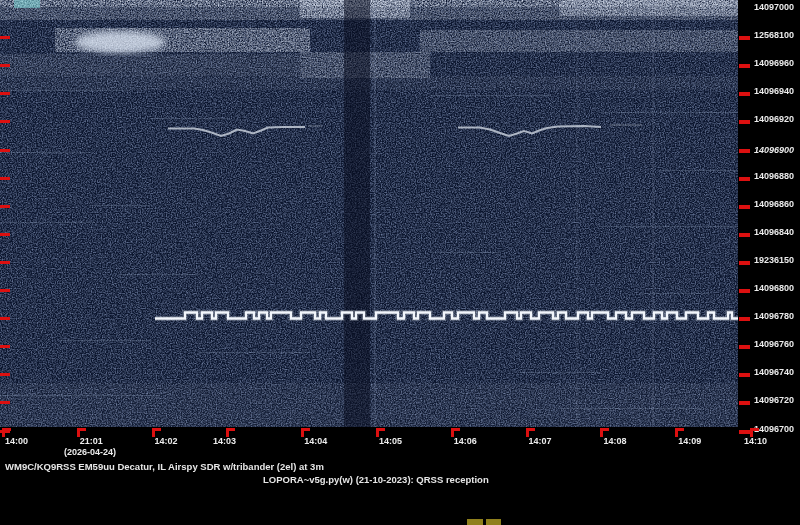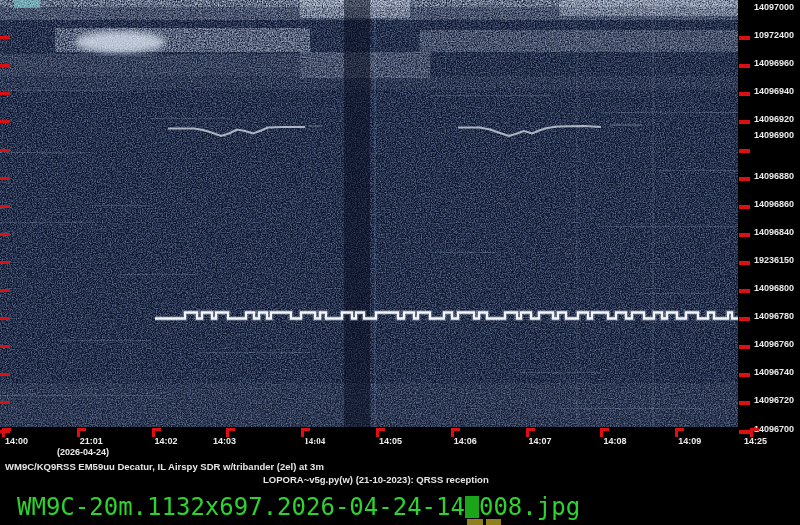--- a/index.html
+++ b/index.html
@@ -6,21 +6,21 @@
   #screen{position:relative;width:800px;height:525px;background:#000;overflow:hidden;
           font-family:"Liberation Sans",sans-serif;}
   #spectro-svg{position:absolute;left:0;top:0;}
   .freq-label{position:absolute;left:754px;width:46px;font:bold 9px "Liberation Sans",sans-serif;
               color:#ececec;letter-spacing:0px;white-space:nowrap;}
   .tickR{position:absolute;left:739px;width:11px;height:4px;background:#dc1010;}
   .tickL{position:absolute;left:0;width:10px;height:3px;background:#dc1010;}
   .ttv{position:absolute;top:428px;width:3px;height:9px;background:#dc1010;}
   .tth{position:absolute;top:428px;width:9px;height:3px;background:#dc1010;}
   .time-label{position:absolute;top:436px;font:bold 9px "Liberation Sans",sans-serif;color:#ececec;white-space:nowrap;}
-  #date-label{position:absolute;left:14px;top:447px;font:bold 9px "Liberation Sans",sans-serif;color:#ececec;padding-left:43px;}
+  #date-label{position:absolute;left:21px;top:447px;font:bold 9px "Liberation Sans",sans-serif;color:#ececec;padding-left:43px;}
   #info1{position:absolute;left:5px;top:461px;font:bold 9.5px "Liberation Sans",sans-serif;color:#e6e6e6;white-space:nowrap;}
   #info2{position:absolute;left:5px;top:474px;width:733px;font:bold 9.5px "Liberation Sans",sans-serif;color:#e6e6e6;white-space:nowrap;}
   #info2 .part-b{position:absolute;left:258px;top:0;}
   #term{position:absolute;left:17px;top:495px;font:24px/24px "DejaVu Sans Mono",monospace;
         color:#2ed32e;white-space:nowrap;letter-spacing:0;}
   .cursor{display:inline-block;width:14px;height:22px;background:#1ba51b;vertical-align:-3px;}
   .olive{position:absolute;top:519px;height:6px;background:#8f7f1c;}
   #olive1{left:467px;width:16px;}
   #olive2{left:486px;width:15px;}
 </style>
@@ -98,33 +98,33 @@
         <polyline points="458,127.5 480,127.5 490,129.5 500,133 509,136 517,133.5 524,131 532,133.5 539,130.5 547,128 558,126.5 584,126 601,127" fill="none" stroke="#c4ccd8" stroke-width="2" opacity="0.85" filter="url(#softBlur)"></polyline>
         <line x1="308" y1="126" x2="322" y2="126" stroke="#c4ccd8" stroke-width="1.5" opacity="0.3"></line>
         <line x1="610" y1="125" x2="642" y2="125" stroke="#c4ccd8" stroke-width="1.5" opacity="0.3"></line>
         <path d="M155,318.5H185V312.5H197V318.5H202V312.5H212V318.5H216V312.5H228V318.5H246V312.5H254V318.5H259V312.5H267V318.5H271V312.5H291V318.5H301V312.5H315V318.5H320V312.5H326V318.5H342V312.5H352V318.5H356V312.5H364V318.5H376V312.5H398V318.5H404V312.5H414V318.5H418V312.5H430V318.5H444V312.5H452V318.5H458V312.5H474V318.5H479V312.5H487V318.5H505V312.5H517V318.5H521V312.5H531V318.5H539V312.5H553V318.5H558V312.5H566V318.5H578V312.5H588V318.5H592V312.5H608V318.5H616V312.5H626V318.5H632V312.5H644V318.5H654V312.5H662V318.5H667V312.5H677V318.5H686V312.5H698V318.5H708V312.5H714V318.5H728V312.5H732V318.5H742" fill="none" stroke="#f2f6fc" stroke-width="5" opacity="0.22"></path>
         <path d="M155,318.5H185V312.5H197V318.5H202V312.5H212V318.5H216V312.5H228V318.5H246V312.5H254V318.5H259V312.5H267V318.5H271V312.5H291V318.5H301V312.5H315V318.5H320V312.5H326V318.5H342V312.5H352V318.5H356V312.5H364V318.5H376V312.5H398V318.5H404V312.5H414V318.5H418V312.5H430V318.5H444V312.5H452V318.5H458V312.5H474V318.5H479V312.5H487V318.5H505V312.5H517V318.5H521V312.5H531V318.5H539V312.5H553V318.5H558V312.5H566V318.5H578V312.5H588V318.5H592V312.5H608V318.5H616V312.5H626V318.5H632V312.5H644V318.5H654V312.5H662V318.5H667V312.5H677V318.5H686V312.5H698V318.5H708V312.5H714V318.5H728V312.5H732V318.5H742" fill="none" stroke="#f2f6fc" stroke-width="2.3" opacity="1"></path>
       </g>
   </svg>
 
   <div id="freq-axis">
       <div class="freq-label" style="top: 2px;">14097000</div>
-      <div class="freq-label" style="top: 30.1px;">10972400</div>
+      <div class="freq-label" style="top: 30.1px;">12568100</div>
       <div class="tickR" style="top: 36.1px;"></div>
       <div class="tickL" style="top: 36.1px;"></div>
       <div class="freq-label" style="top: 58.2px;">14096960</div>
       <div class="tickR" style="top: 64.2px;"></div>
       <div class="tickL" style="top: 64.2px;"></div>
       <div class="freq-label" style="top: 86.3px;">14096940</div>
       <div class="tickR" style="top: 92.3px;"></div>
       <div class="tickL" style="top: 92.3px;"></div>
       <div class="freq-label" style="top: 114.4px;">14096920</div>
       <div class="tickR" style="top: 120.4px;"></div>
       <div class="tickL" style="top: 120.4px;"></div>
-      <div class="freq-label" style="top: 130px;">14096900</div>
+      <div class="freq-label" style="top: 145px; font-style: italic;">14096900</div>
       <div class="tickR" style="top: 148.5px;"></div>
       <div class="tickL" style="top: 148.5px;"></div>
       <div class="freq-label" style="top: 170.6px;">14096880</div>
       <div class="tickR" style="top: 176.6px;"></div>
       <div class="tickL" style="top: 176.6px;"></div>
       <div class="freq-label" style="top: 198.7px;">14096860</div>
       <div class="tickR" style="top: 204.7px;"></div>
       <div class="tickL" style="top: 204.7px;"></div>
       <div class="freq-label" style="top: 226.8px;">14096840</div>
       <div class="tickR" style="top: 232.8px;"></div>
@@ -159,44 +159,43 @@
       <div class="tth" style="left: 76.8px;"></div>
       <div class="time-label" style="left: 79.8px;">21:01</div>
       <div class="ttv" style="left: 151.6px;"></div>
       <div class="tth" style="left: 151.6px;"></div>
       <div class="time-label" style="left: 154.6px;">14:02</div>
       <div class="ttv" style="left: 226.4px;"></div>
       <div class="tth" style="left: 226.4px;"></div>
       <div class="time-label" style="left: 213px;">14:03</div>
       <div class="ttv" style="left: 301.2px;"></div>
       <div class="tth" style="left: 301.2px;"></div>
-      <div class="time-label" style="left: 304.2px; font-family: Liberation Serif, serif;">14:04</div>
+      <div class="time-label" style="left: 304.2px;">14:04</div>
       <div class="ttv" style="left: 376px;"></div>
       <div class="tth" style="left: 376px;"></div>
       <div class="time-label" style="left: 379px;">14:05</div>
       <div class="ttv" style="left: 450.8px;"></div>
       <div class="tth" style="left: 450.8px;"></div>
       <div class="time-label" style="left: 453.8px;">14:06</div>
       <div class="ttv" style="left: 525.6px;"></div>
       <div class="tth" style="left: 525.6px;"></div>
       <div class="time-label" style="left: 528.6px;">14:07</div>
       <div class="ttv" style="left: 600.4px;"></div>
       <div class="tth" style="left: 600.4px;"></div>
       <div class="time-label" style="left: 603.4px;">14:08</div>
       <div class="ttv" style="left: 675.2px;"></div>
       <div class="tth" style="left: 675.2px;"></div>
       <div class="time-label" style="left: 678.2px;">14:09</div>
       <div class="ttv" style="left: 750px;"></div>
       <div class="tth" style="left: 750px;"></div>
-      <div class="time-label" style="left: 744px;">14:25</div>
+      <div class="time-label" style="left: 744px;">14:10</div>
     </div>
 
   <div id="date-label">(2026-04-24)</div>
 
   <div id="info1">WM9C/KQ9RSS EM59uu Decatur, IL   Airspy SDR w/tribander (2el) at 3m</div>
   <div id="info2">
     <span class="part-b">LOPORA~v5g.py(w) (21-10-2023): QRSS reception</span>
   </div>
 
-  <div id="term"><span>WM9C-20m.1132x697.2026-04-24-14</span><span class="cursor"></span><span>008.jpg</span></div>
   <div id="olive1" class="olive"></div>
   <div id="olive2" class="olive"></div>
 </div>
 
 </body></html>

